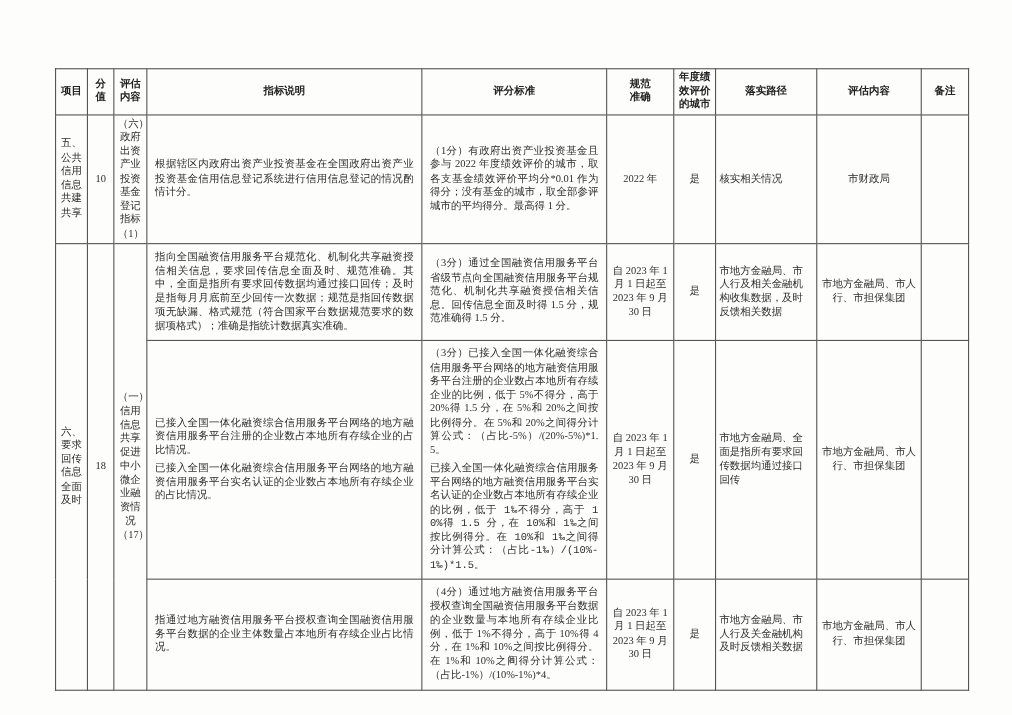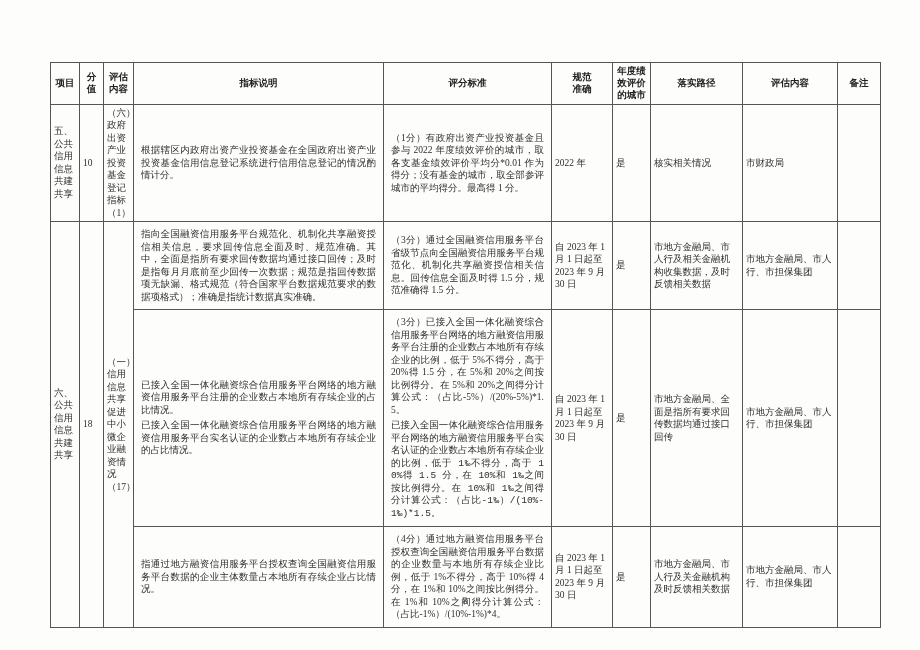--- a/index.html
+++ b/index.html
@@ -23,21 +23,21 @@
     line-height:12.5px;
     font-weight:normal;
     overflow:hidden;
   }
   .eval thead th{font-weight:bold;text-align:center;color:#222;}
   .hr{height:36px;}
   .r1{height:85px;}
   .r2{height:75px;}
   .r3{height:172px;}
   .r4{height:93px;}
-  .c{}
+  .c{text-align:center;}
   .l{text-align:left;font-family:Liberation Serif, serif;}
   .j{text-align:justify;word-break:break-all;padding:2px 4px;}
   .small{font-size:9px;line-height:12px;padding:1px;}
   .bk{word-break:break-all;}
   .wrap2{display:inline-block;width:2em;line-height:12px;text-align:center;}
   .wrap3{display:inline-block;width:3em;line-height:12px;}
   p{margin:4px;}
   p + p{margin-top:4px;font-family:Liberation Mono, monospace;}
   .pagenum{
     position:absolute;left:0;top:533px;width:830px;
@@ -88,21 +88,21 @@
           <p>（1分）有政府出资产业投资基金且参与 2022 年度绩效评价的城市，取各支基金绩效评价平均分*0.01 作为得分；没有基金的城市，取全部参评城市的平均得分。最高得 1 分。</p>
 
         </td>
         <td class="c small bk">2022 年</td>
         <td class="c">是</td>
         <td class="l">核实相关情况</td>
         <td class="c">市财政局</td>
         <td class="c"></td>
       </tr>
       <tr class="r2">
-        <td class="c small" rowspan="3">六、公共信用信息共建共享</td>
+        <td class="c small" rowspan="3">六、要求回传信息全面及时</td>
         <td class="c" rowspan="3">18</td>
         <td class="c small" rowspan="3">（一）信用信息共享促进中小微企业融资情况（17）</td>
         <td class="j">
           <p>指向全国融资信用服务平台规范化、机制化共享融资授信相关信息，要求回传信息全面及时、规范准确。其中，全面是指所有要求回传数据均通过接口回传；及时是指每月月底前至少回传一次数据；规范是指回传数据项无缺漏、格式规范（符合国家平台数据规范要求的数据项格式）；准确是指统计数据真实准确。</p>
 
         </td>
         <td class="j">
           <p>（3分）通过全国融资信用服务平台省级节点向全国融资信用服务平台规范化、机制化共享融资授信相关信息。回传信息全面及时得 1.5 分，规范准确得 1.5 分。</p>
 
         </td>

